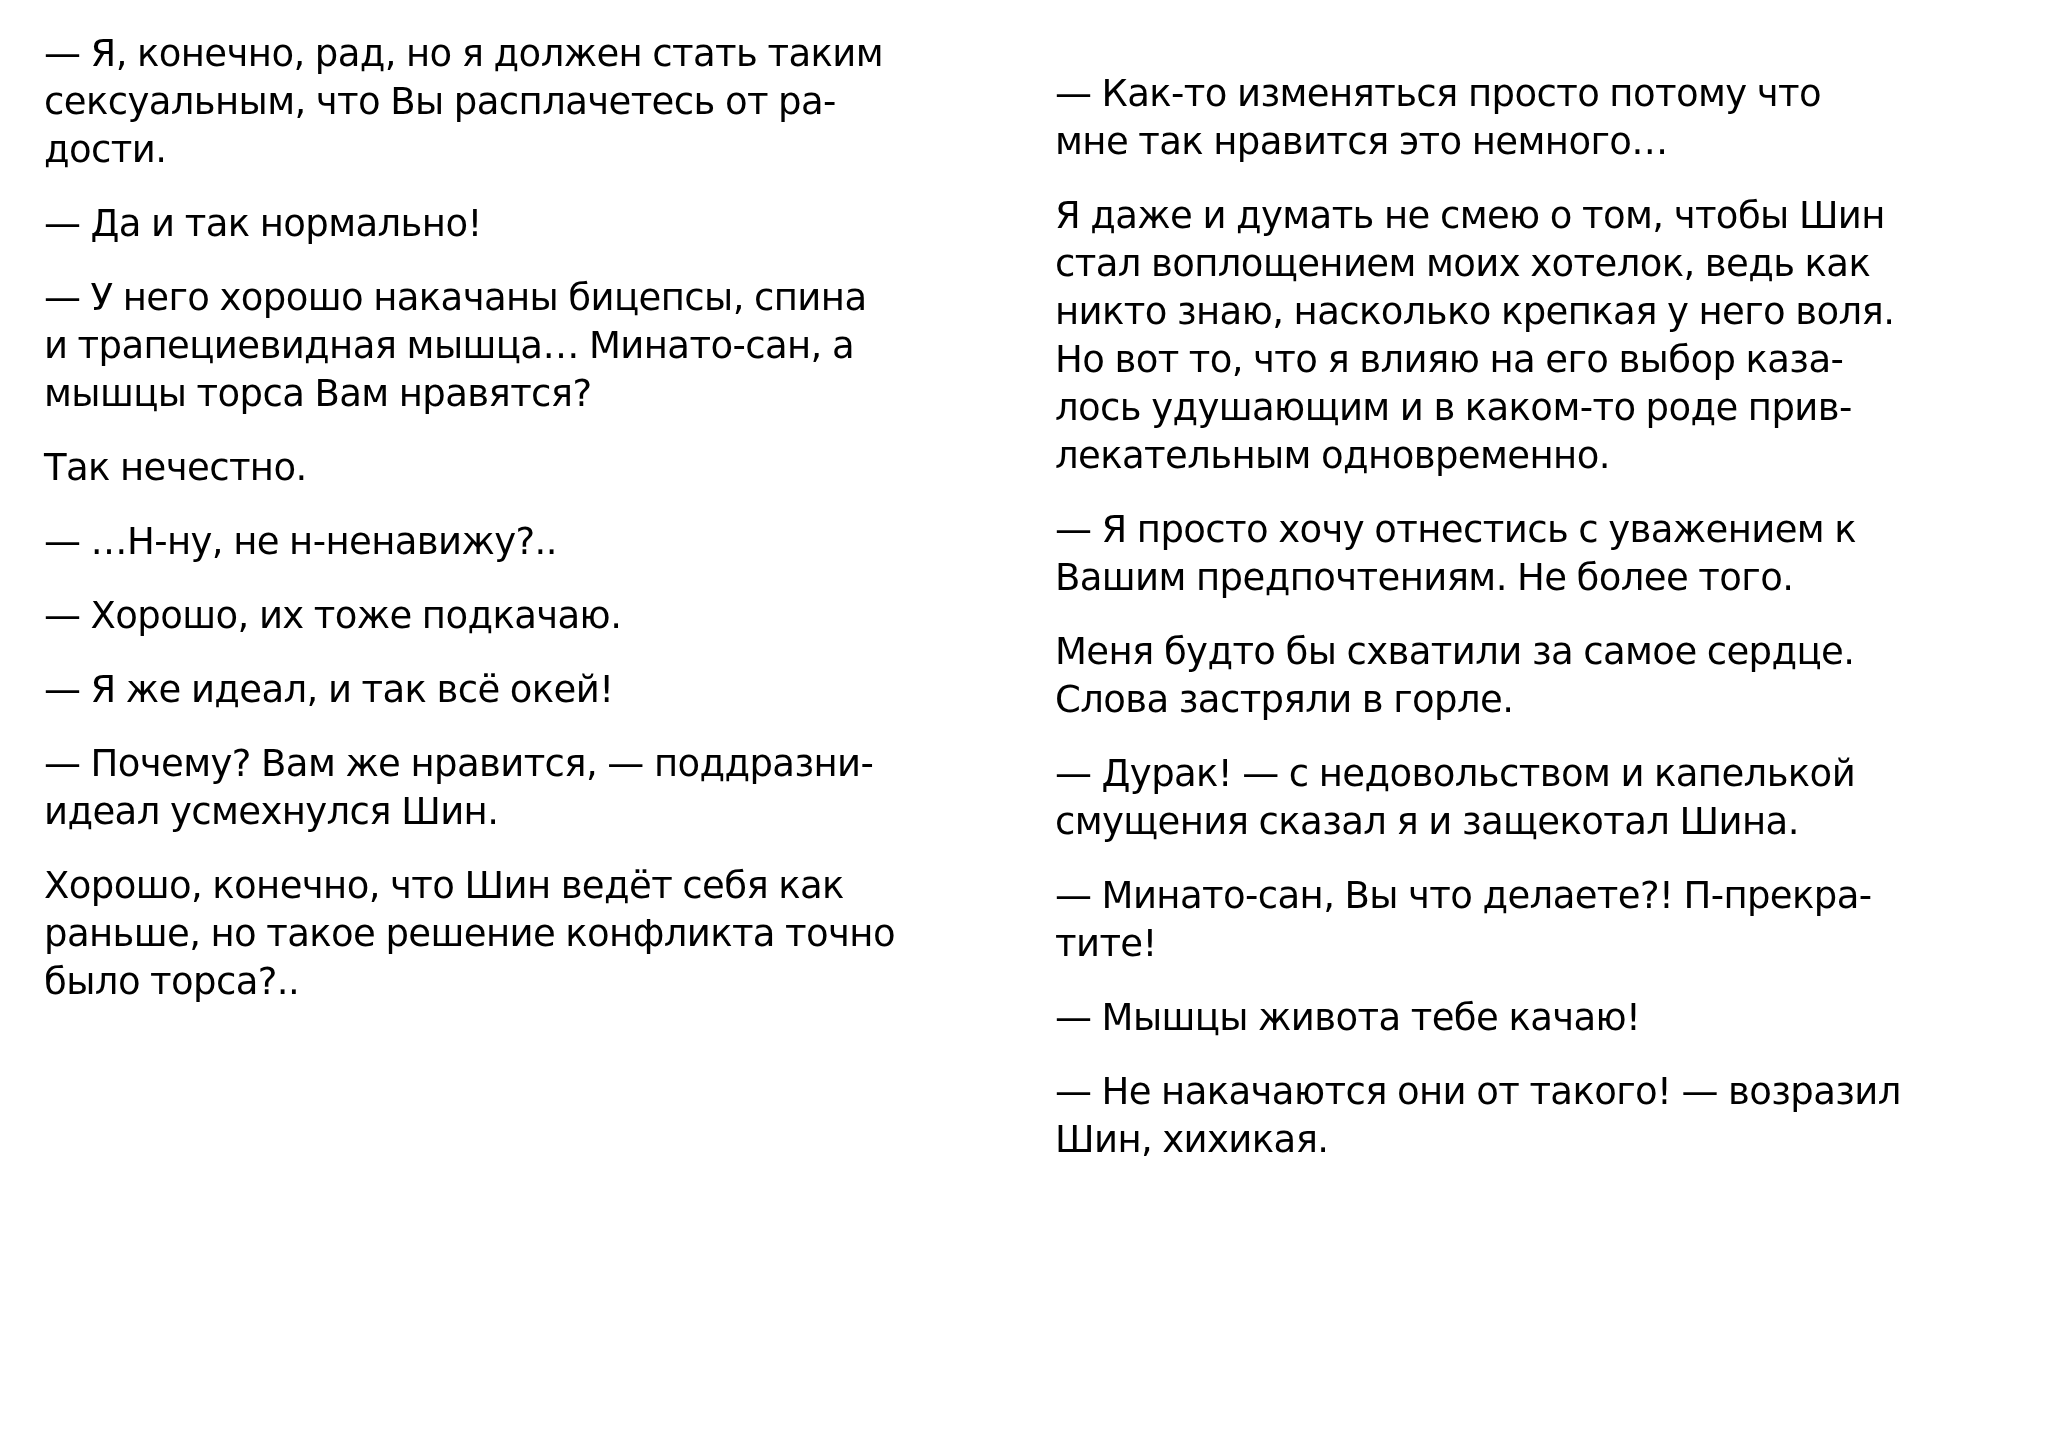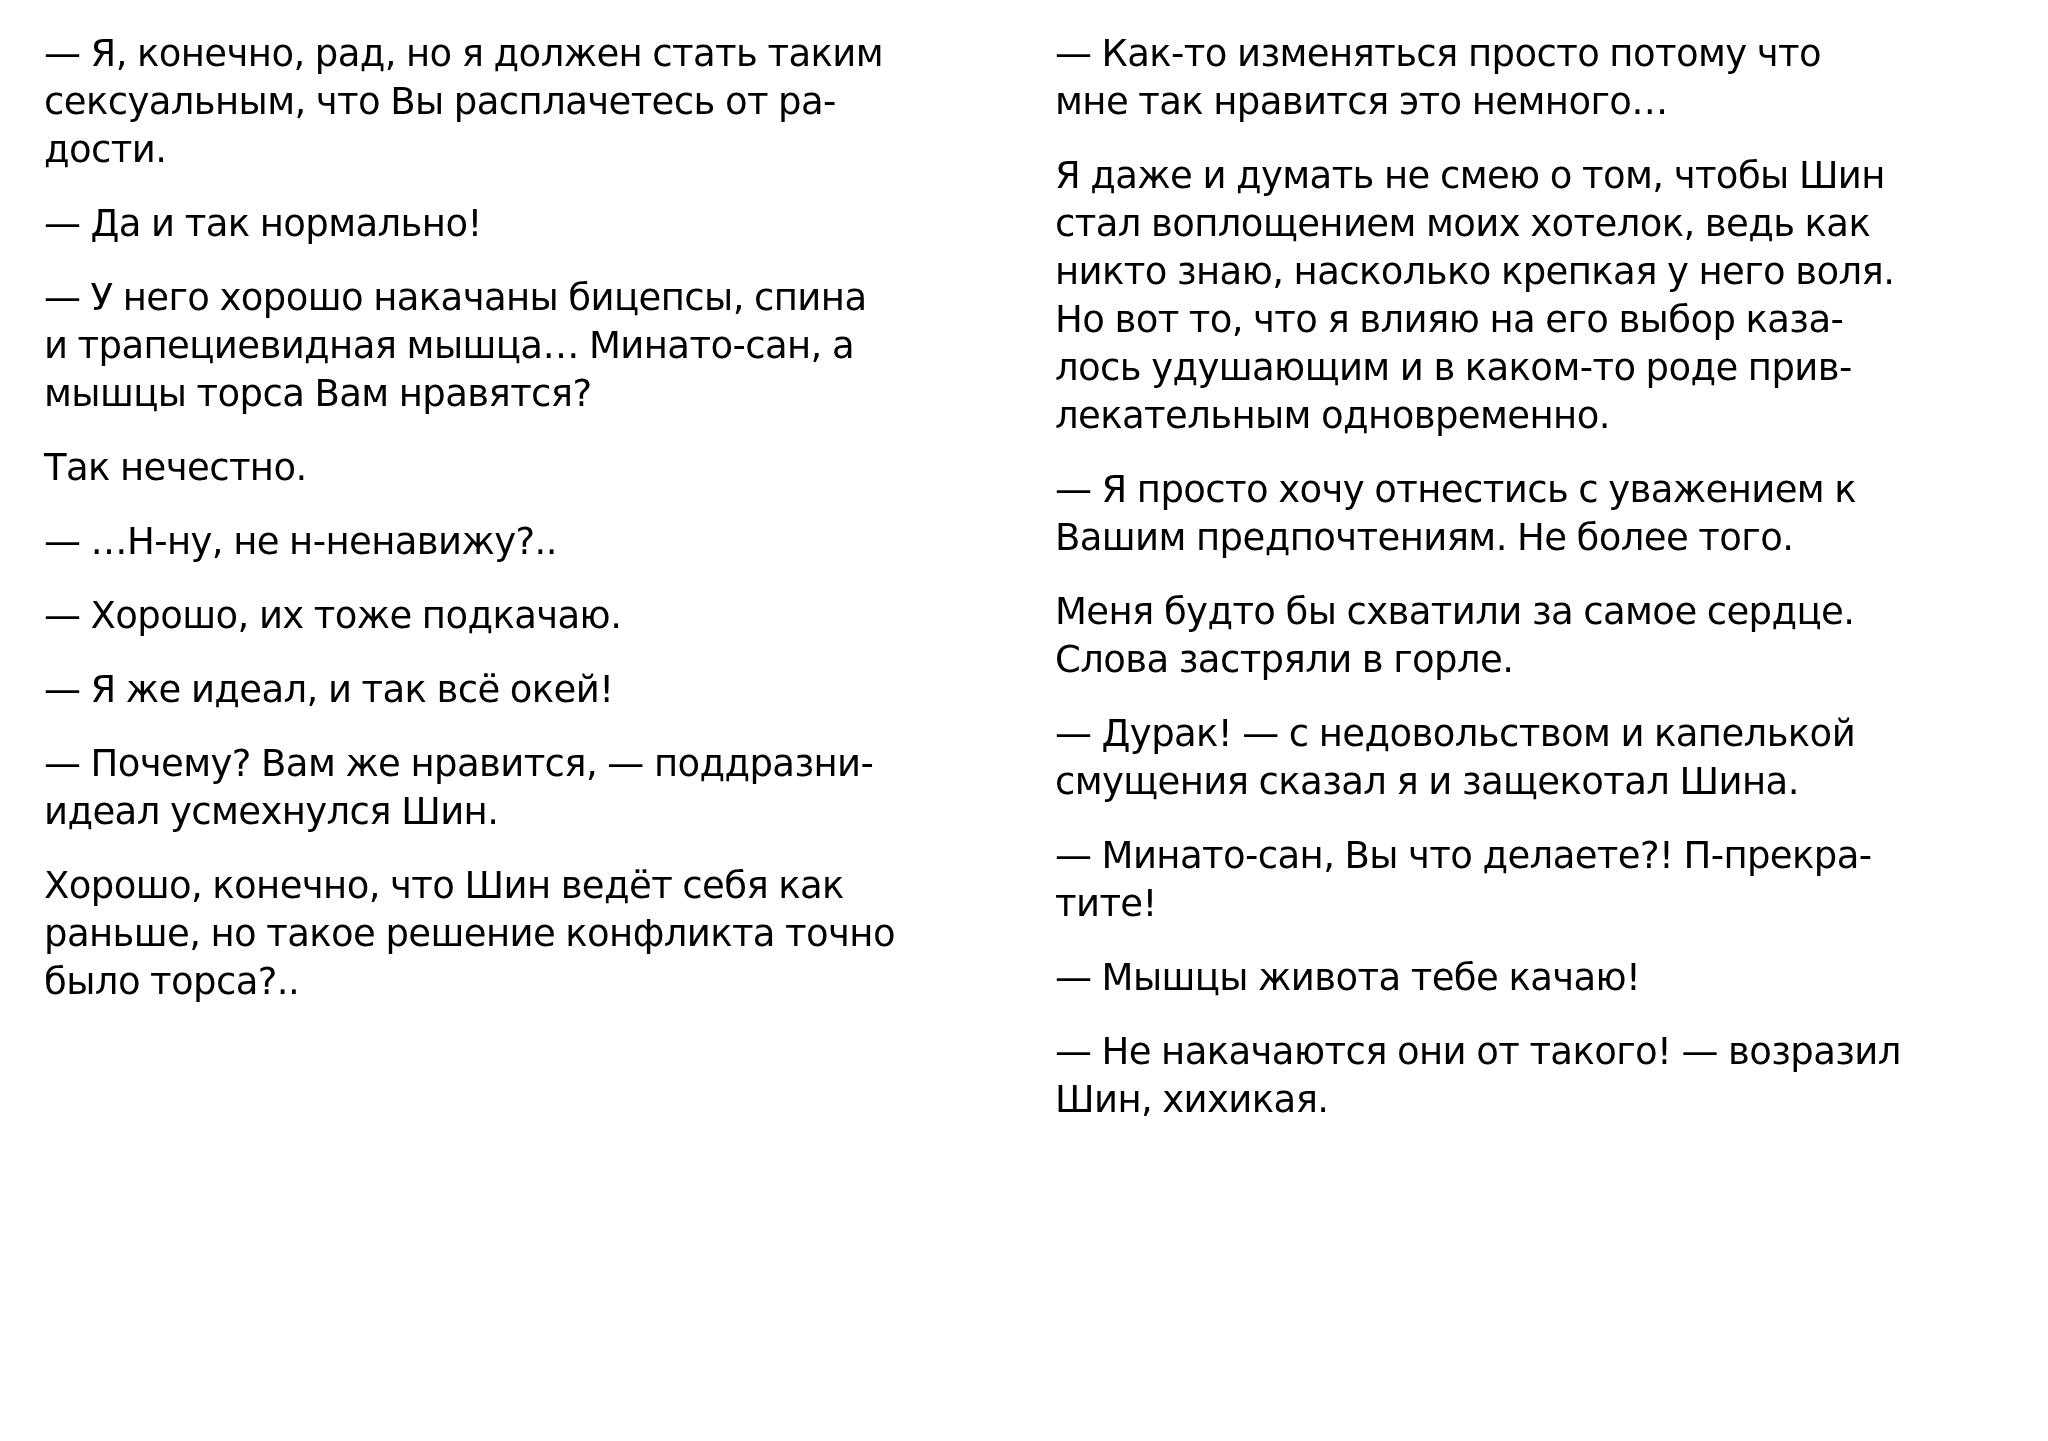--- a/index.html
+++ b/index.html
@@ -25,20 +25,21 @@
       position: absolute;
       top: 30px;
     }
     .column.left {
       left: 44px;
       width: 980px;
     }
     .column.right {
       left: 1055px;
       width: 980px;
+      margin-top: 40px;
     }
     .para {
       margin: 0 0 26px 0;
       font-size: 37px;
       line-height: 48px;
       letter-spacing: -0.6px;
       word-spacing: -1px;
       white-space: pre-line;
     }
   </style>

